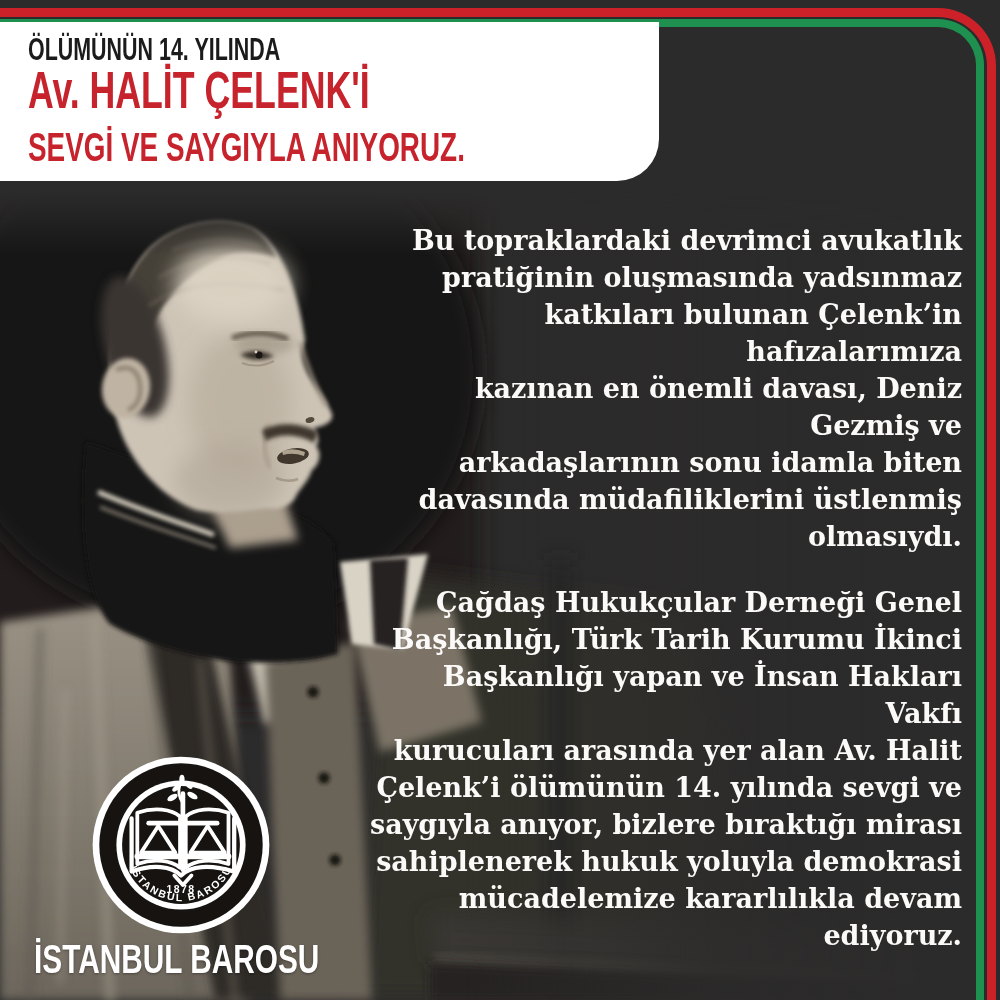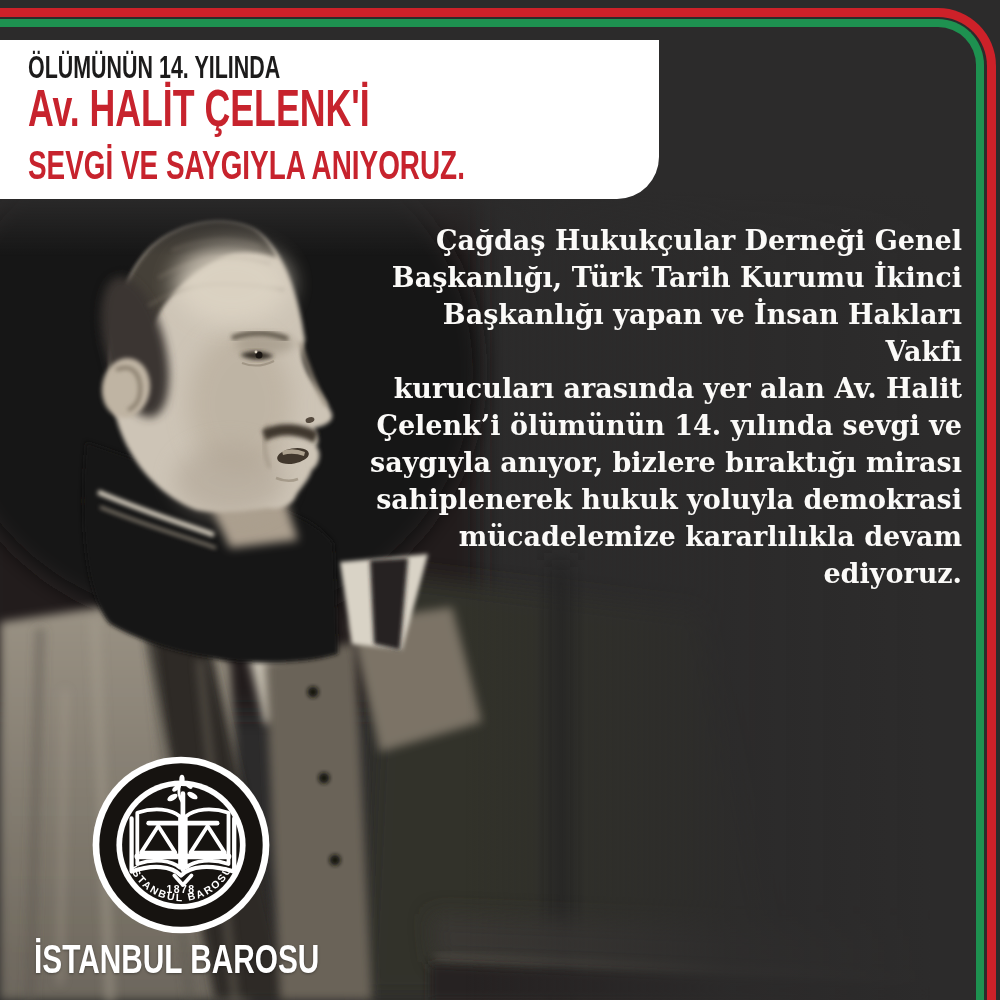--- a/index.html
+++ b/index.html
@@ -13,21 +13,21 @@
     border-top:9px solid #cd2129;border-right:9px solid #cd2129;
     border-top-right-radius:58px;pointer-events:none;
   }
   .stripe-green{
     position:absolute;top:19px;left:0;right:16px;bottom:0;
     border-top:8px solid #1e9150;border-right:8px solid #1e9150;
     border-top-right-radius:46px;pointer-events:none;
   }
   
   .header-box{
-    position:absolute;left:0;top:40px;width:659px;height:159px;
+    position:absolute;left:0;top:22px;width:659px;height:159px;
     background:#ffffff;border-radius:0 0 42px 0;z-index:5;
   }
   .header-box span{position:absolute;left:28px;white-space:nowrap;
     display:inline-block;transform-origin:0 0;line-height:1;font-weight:bold;}
   .kicker{top:11px;font-size:32px;color:#1c1b1b;transform:scaleX(.67);letter-spacing:0;}
   .headline{top:43px;font-size:51px;color:#c7232d;transform:scaleX(.70);}
   .tagline{top:105px;font-size:41px;color:#c7232d;transform:scaleX(.68);}
   
   .body-text{
     position:absolute;top:222px;right:38px;width:600px;z-index:4;
@@ -156,20 +156,27 @@
   <div class="stripe-red"></div>
   <div class="stripe-green"></div>
 
   <div class="header-box">
     <span class="kicker">ÖLÜMÜNÜN 14. YILINDA</span>
     <span class="headline">Av. HALİT ÇELENK'İ</span>
     <span class="tagline">SEVGİ VE SAYGIYLA ANIYORUZ.</span>
   </div>
 
   <div class="body-text">
+    <p>Bu topraklardaki devrimci avukatlık
+pratiğinin oluşmasında yadsınmaz
+katkıları bulunan Çelenk’in hafızalarımıza
+kazınan en önemli davası, Deniz Gezmiş ve
+arkadaşlarının sonu idamla biten
+davasında müdafiliklerini üstlenmiş
+olmasıydı.</p>
     <p>Çağdaş Hukukçular Derneği Genel
 Başkanlığı, Türk Tarih Kurumu İkinci
 Başkanlığı yapan ve İnsan Hakları Vakfı
 kurucuları arasında yer alan Av. Halit
 Çelenk’i ölümünün 14. yılında sevgi ve
 saygıyla anıyor, bizlere bıraktığı mirası
 sahiplenerek hukuk yoluyla demokrasi
 mücadelemize kararlılıkla devam ediyoruz.</p>
   </div>
 

